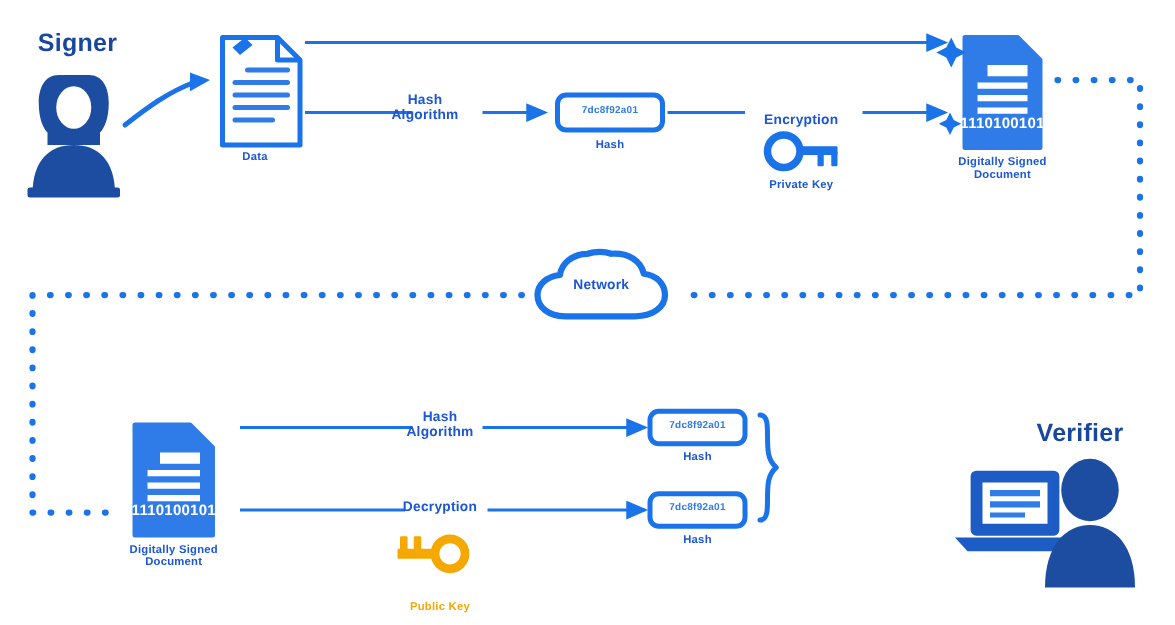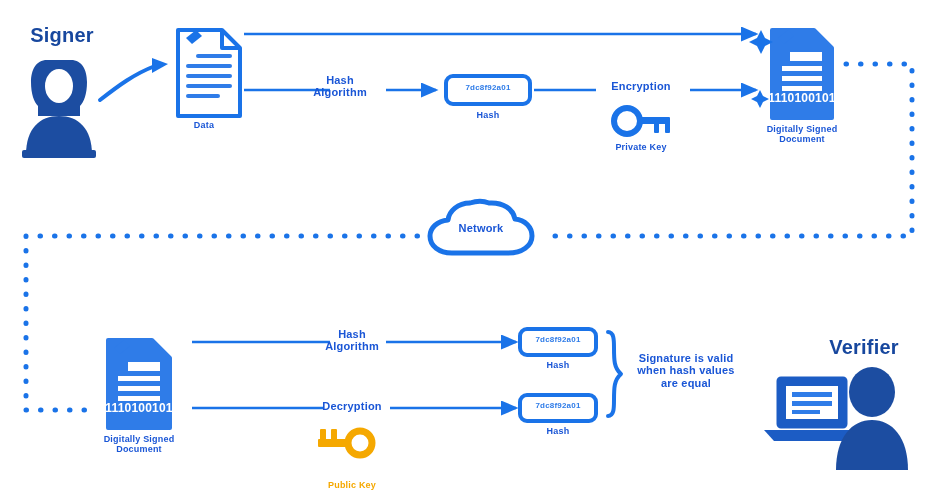--- a/index.html
+++ b/index.html
@@ -198,21 +198,21 @@
 
   <div class="lbl t-small center-x" style="left:204px; top:120px;">Data</div>
 
   <div class="lbl t-mid center-x" style="left:340px; top:74px;">Hash
 Algorithm</div>
 
   <div class="lbl t-xs center-x" style="left:488px; top:84px; color:#2f7ce8;">7dc8f92a01</div>
 
   <div class="lbl t-small center-x" style="left:488px; top:110px;">Hash</div>
 
-  <div class="lbl t-mid center-x" style="left:641px; top:80px;">Encryption</div>
+  <div class="lbl t-mid center-x" style="left:641px; top:90px;">Encryption</div>
 
   <div class="lbl t-small center-x" style="left:641px; top:142px;">Private Key</div>
 
   <div class="lbl t-bin center-x" style="left:802px; top:92px; color:#ffffff;">1110100101</div>
 
   <div class="lbl t-small center-x" style="left:802px; top:124px;">Digitally Signed
 Document</div>
 
   <div class="lbl t-cloud center-x" style="left:481px; top:222px;">Network</div>
 
@@ -229,19 +229,16 @@
   <div class="lbl t-small center-x lbl-yellow" style="left:352px; top:480px;">Public Key</div>
 
   <div class="lbl t-xs center-x" style="left:558px; top:336px; color:#2f7ce8;">7dc8f92a01</div>
 
   <div class="lbl t-small center-x" style="left:558px; top:360px;">Hash</div>
 
   <div class="lbl t-xs center-x" style="left:558px; top:402px; color:#2f7ce8;">7dc8f92a01</div>
 
   <div class="lbl t-small center-x" style="left:558px; top:426px;">Hash</div>
 
-  <div class="lbl t-mid center-x" style="left:686px; top:352px;">Signature is valid
-when hash values
-are equal</div>
 
   <div class="lbl lbl-dark t-big center-x" style="left:864px; top:336px;">Verifier</div>
 
 </div>
 
 </body></html>

